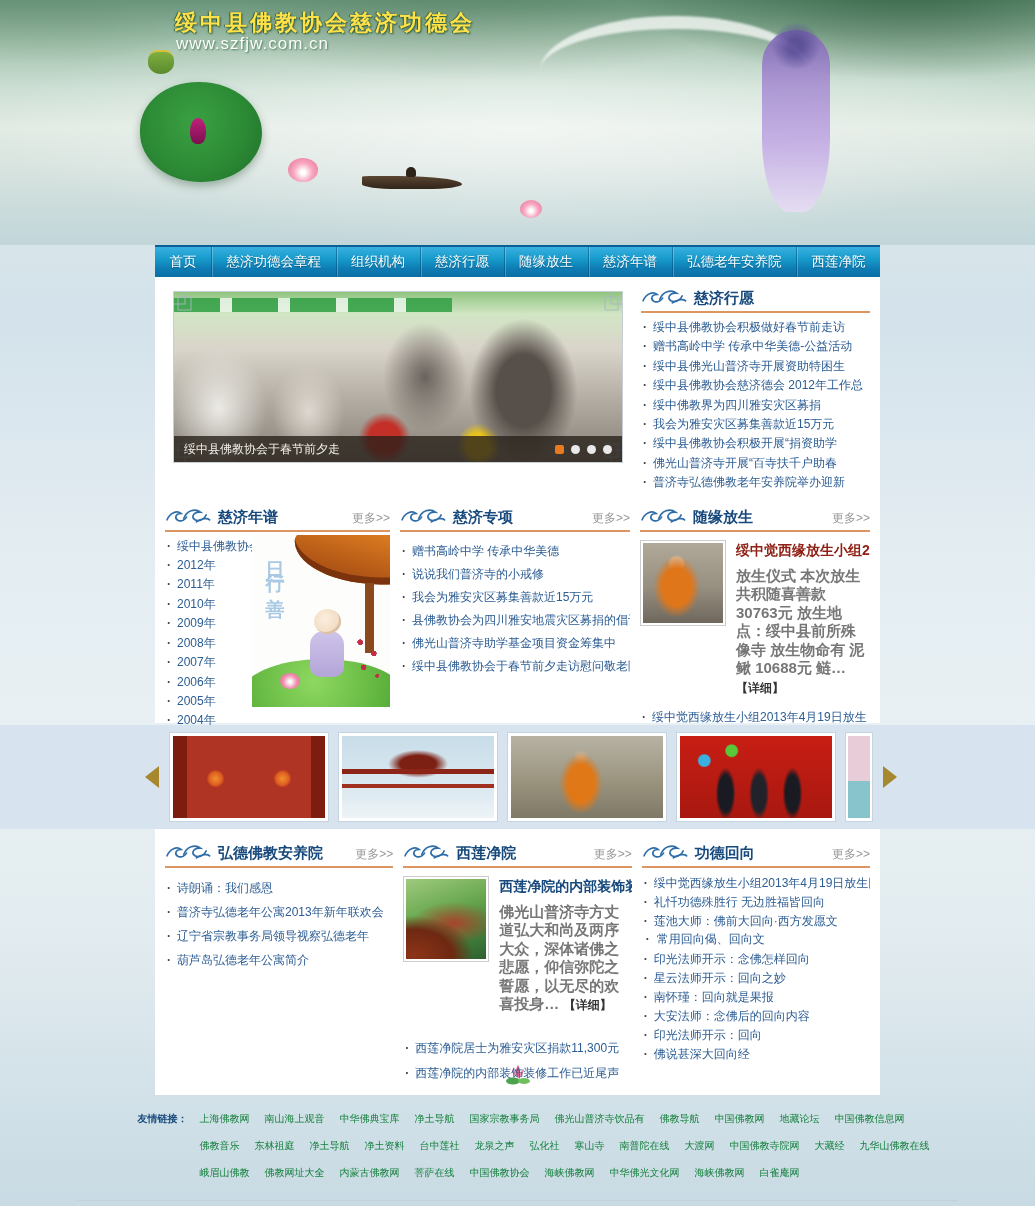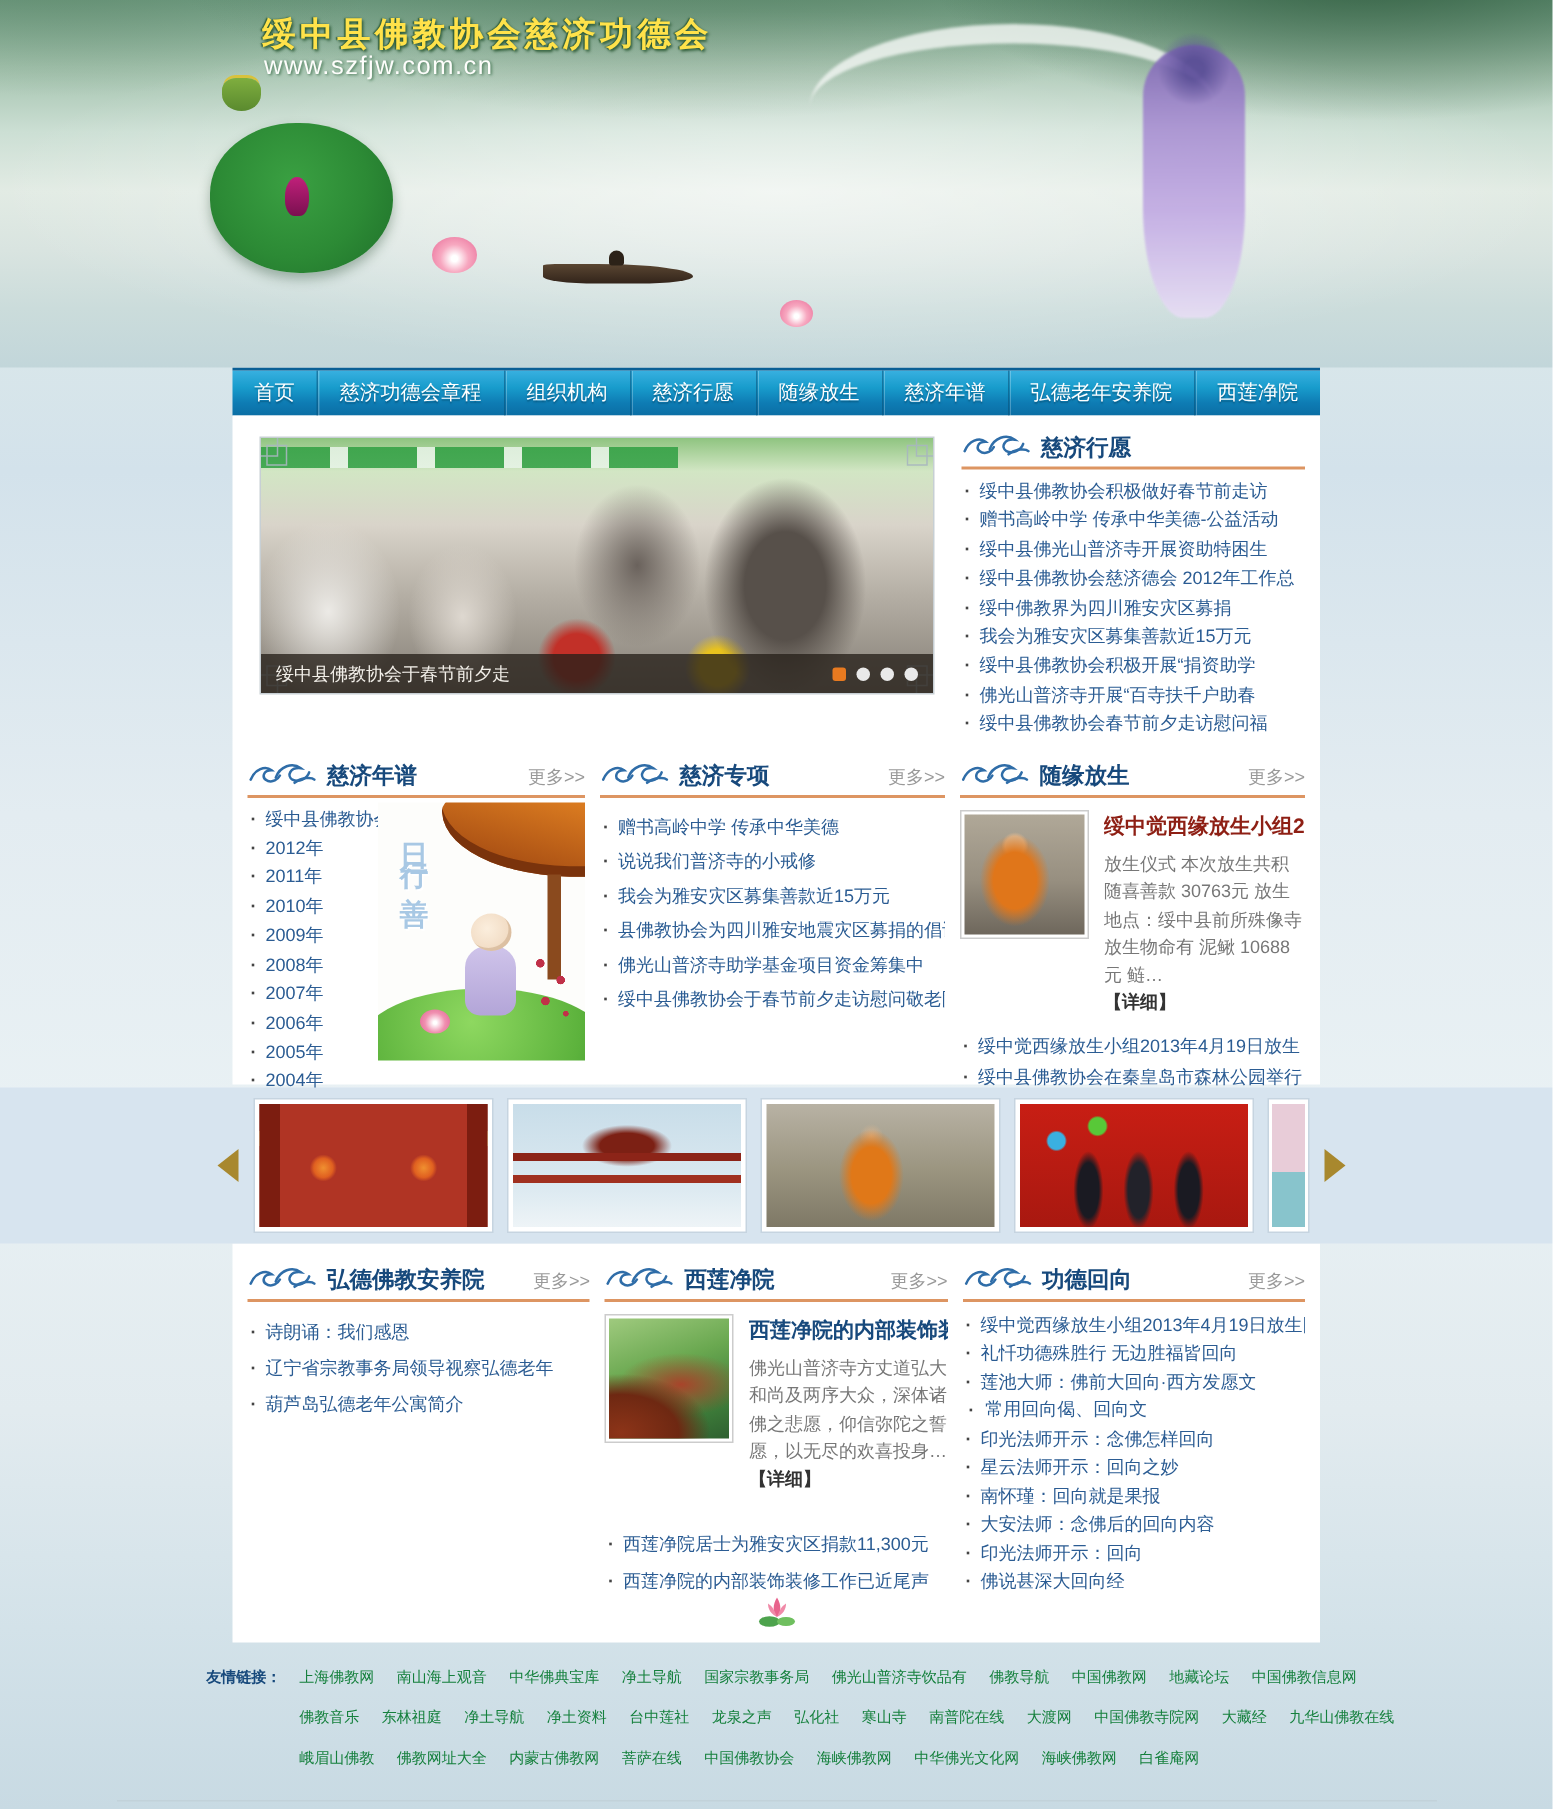--- a/index.html
+++ b/index.html
@@ -107,21 +107,21 @@
       radial-gradient(circle 9px at 42% 26%, #d8b48e 0%, #d8b48e 70%, rgba(216,180,142,0) 100%),
       linear-gradient(180deg,#b0a898 0%, #978f80 55%, #6e675c 100%); }
   .ph-eave { background:
       radial-gradient(ellipse 70px 46px at 10% 95%, #8c3418 0%, #6e2812 55%, rgba(110,40,18,0) 85%),
       radial-gradient(ellipse 60px 30px at 60% 55%, #a8442a 0%, rgba(168,68,42,0) 70%),
       linear-gradient(160deg,#9fca7e 0%, #6aa850 40%, #3f7f3a 75%, #2e6030 100%); }
   .feat-body { margin-left:10px; min-width:0; }
   .feat-title { font-size:14px; font-weight:bold; white-space:nowrap; overflow:hidden; display:block; margin:2px 0 7px; }
   .feat-title.red { color:#8e1f14; }
   .feat-title.blue { color:#17497c; }
-  .feat-text { font-size:12px; color:#777; line-height:18.5px; }
+  .feat-text { font-size:15px; color:#777; line-height:18.5px;font-weight:bold; }
   .feat-detail { color:#333; font-weight:bold; font-size:12px; }
 
   
   .np-list { width:95px; }
   .np-illust { position:absolute; right:0; top:30px; width:138px; height:172px; overflow:hidden; background:#fdfdfb; }
   .np-roof { position:absolute; right:-26px; top:-6px; width:120px; height:58px; background:linear-gradient(200deg,#d97a20 20%, #a34a12 80%);
     border-radius:8px 4px 10px 85%; box-shadow:inset 0 -7px 0 #7a330c; transform:rotate(-4deg); }
   .np-post { position:absolute; right:16px; top:48px; width:9px; height:70px; background:#8a4a1e; }
   .np-hill { position:absolute; left:-12px; bottom:-26px; width:165px; height:74px; border-radius:50%;
     background:radial-gradient(circle at 45% 30%, #8ed860 0%, #5cb23c 70%, #3f9630 100%); }
@@ -276,21 +276,21 @@
       <ul class="news">
 
       <li><a>绥中县佛教协会积极做好春节前走访</a></li>
           <li><a>赠书高岭中学 传承中华美德-公益活动</a></li>
           <li><a>绥中县佛光山普济寺开展资助特困生</a></li>
           <li><a>绥中县佛教协会慈济德会 2012年工作总</a></li>
           <li><a>绥中佛教界为四川雅安灾区募捐</a></li>
           <li><a>我会为雅安灾区募集善款近15万元</a></li>
           <li><a>绥中县佛教协会积极开展“捐资助学</a></li>
           <li><a>佛光山普济寺开展“百寺扶千户助春</a></li>
-          <li><a>绥中县佛教协会春节前夕走访慰问福</a></li>
+          <li><a>普济寺弘德佛教老年安养院举办迎新</a></li>
         </ul>
     </div>
   </div>
 
   <div class="row" style="margin-top:12px; height:212px;">
     <div class="panel" style="flex:0 0 225px;">
       <div class="panel-header">
         <svg class="wave" viewBox="0 0 66 26">
             <g fill="none" stroke="#2f6da8" stroke-width="2.4" stroke-linecap="round">
               <path d="M3 17 C7 7, 17 3, 23 8 C15 8, 13 15, 19 18 C24 20, 29 17, 31 13"></path>
@@ -415,20 +415,21 @@
               <path d="M27 15 C31 4, 43 0, 51 6 C41 5, 37 13, 43 17 C49 20, 57 16, 59 10"></path>
               <path d="M45 20 C51 15, 61 14, 64 17"></path>
             </g>
           </svg>
         <span class="panel-title">弘德佛教安养院</span>
         <a class="more">更多&gt;&gt;</a>
       </div>
       <ul class="news" style="margin-top:8px;">
 
       <li style="line-height:24px;"><a>诗朗诵：我们感恩</a></li>
+          <li style="line-height:24px;"><a>普济寺弘德老年公寓2013年新年联欢会</a></li>
           <li style="line-height:24px;"><a>辽宁省宗教事务局领导视察弘德老年</a></li>
           <li style="line-height:24px;"><a>葫芦岛弘德老年公寓简介</a></li>
         </ul>
     </div>
 
     <div class="panel">
       <div class="panel-header">
         <svg class="wave" viewBox="0 0 66 26">
             <g fill="none" stroke="#2f6da8" stroke-width="2.4" stroke-linecap="round">
               <path d="M3 17 C7 7, 17 3, 23 8 C15 8, 13 15, 19 18 C24 20, 29 17, 31 13"></path>

